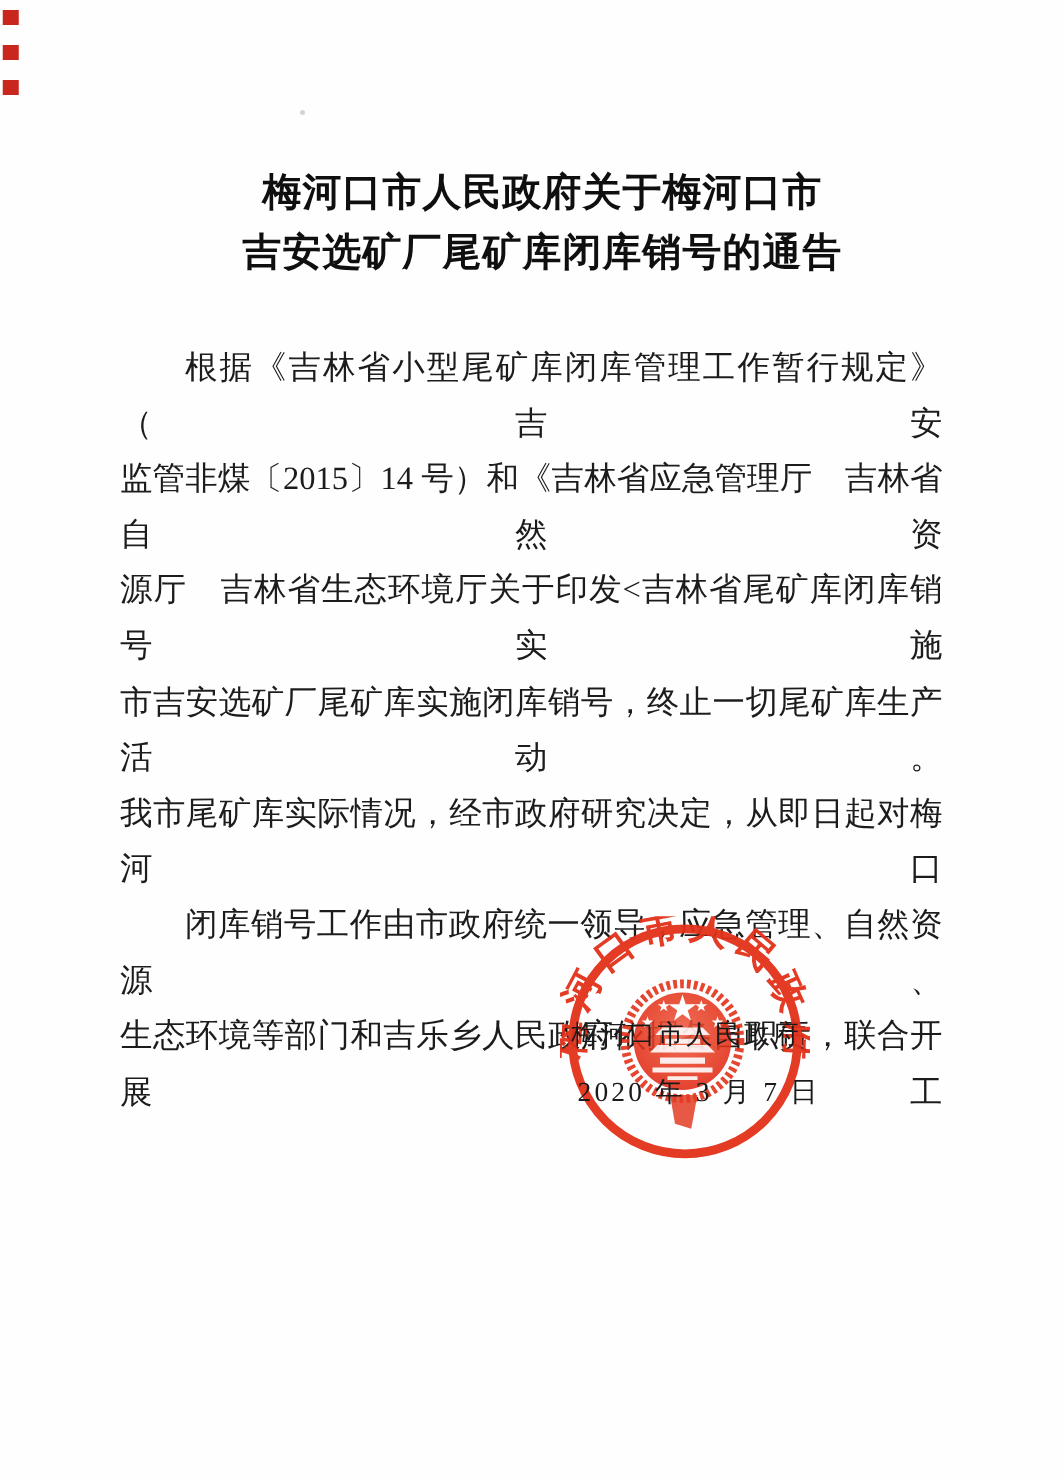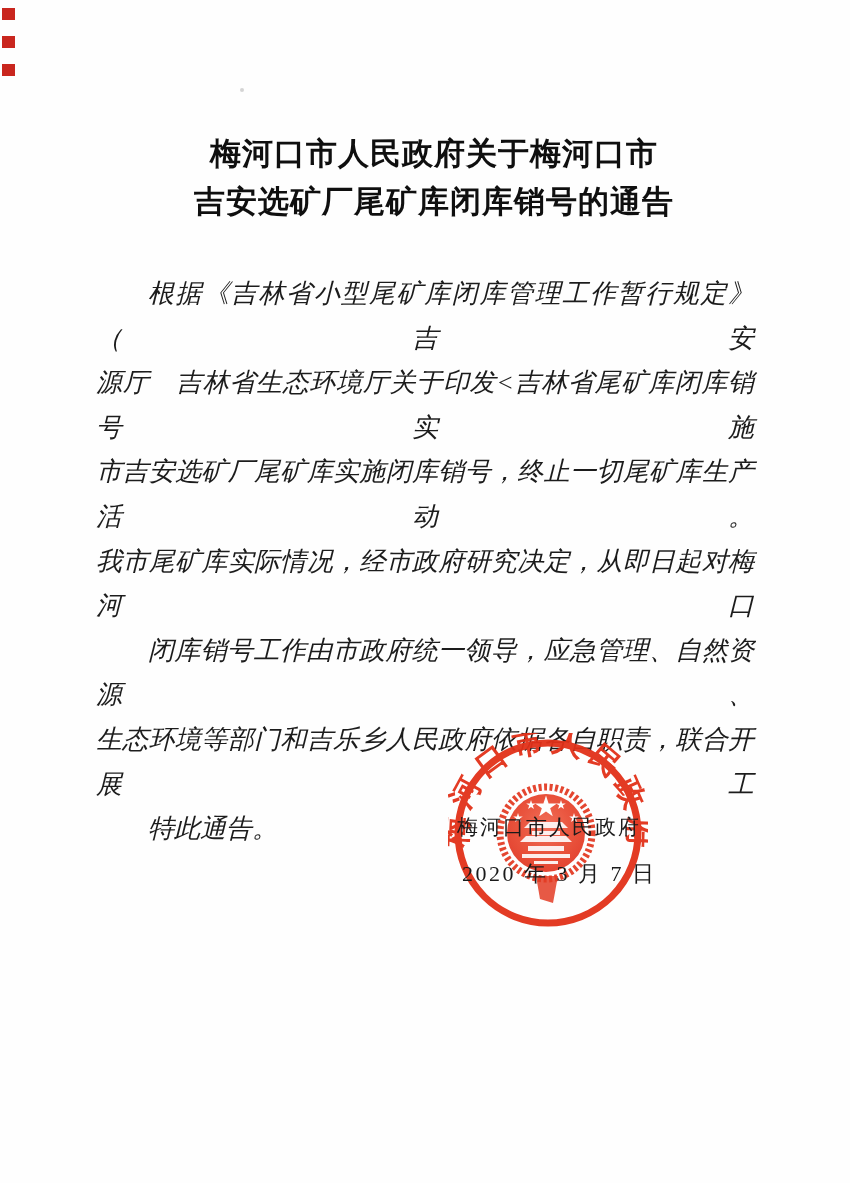--- a/index.html
+++ b/index.html
@@ -16,21 +16,21 @@
   
   .title {
     position:absolute; left:9px; right:-9px; top:130px; margin:0;
     text-align:center; font-size:31px; line-height:48px; font-weight:bold;
     color:#0f0f0f; letter-spacing:1px;
   }
   .title .tl { display:block; }
   
   .doc-body {
     position:absolute; left:96px; top:272px; width:658px;
-    font-size:26px; line-height:44.6px; color:#1c1c1c;font-style:italic;
+    font-size:26px; line-height:44.6px; color:#1c1c1c;
   }
   .line { white-space:nowrap; }
   .line.j { white-space:normal; text-align:justify; text-align-last:justify; }
   .ind { text-indent:52px; }
   
   .seal { position:absolute; left:448px; top:733px; width:200px; height:200px; opacity:.95; }
   .seal svg { width:100%; height:100%; }
   .seal text { font-family:"Liberation Serif","DejaVu Serif",serif; }
   
   .sig-issuer {
@@ -57,26 +57,26 @@
 
   <div class="speck"></div>
 
   <h1 class="title">
     <span class="tl">梅河口市人民政府关于梅河口市</span>
     <span class="tl">吉安选矿厂尾矿库闭库销号的通告</span>
   </h1>
 
   <div class="doc-body">
     <div class="line j ind">根据《吉林省小型尾矿库闭库管理工作暂行规定》（吉安</div>
+    <div class="line j">监管非煤〔2015〕14 号）和《吉林省应急管理厅　吉林省自然资</div>
     <div class="line j">源厅　吉林省生态环境厅关于印发&lt;吉林省尾矿库闭库销号实施</div>
     <div class="line j">市吉安选矿厂尾矿库实施闭库销号，终止一切尾矿库生产活动。</div>
     <div class="line j">我市尾矿库实际情况，经市政府研究决定，从即日起对梅河口</div>
     <div class="line j ind">闭库销号工作由市政府统一领导，应急管理、自然资源、</div>
     <div class="line j">生态环境等部门和吉乐乡人民政府依据各自职责，联合开展工</div>
-    <div class="line ind">特此通告。</div>
   </div>
 
   <div class="seal">
     <svg viewBox="0 0 200 200">
       <defs>
         <path id="sealArc" d="M 19.25 114.24 A 82 82 0 1 1 180.75 114.24" fill="none"></path>
         <radialGradient id="discGrad" cx="50%" cy="42%" r="65%">
           <stop offset="0%" stop-color="#f05a42"></stop>
           <stop offset="55%" stop-color="#e63a20"></stop>
           <stop offset="100%" stop-color="#dd2410"></stop>

